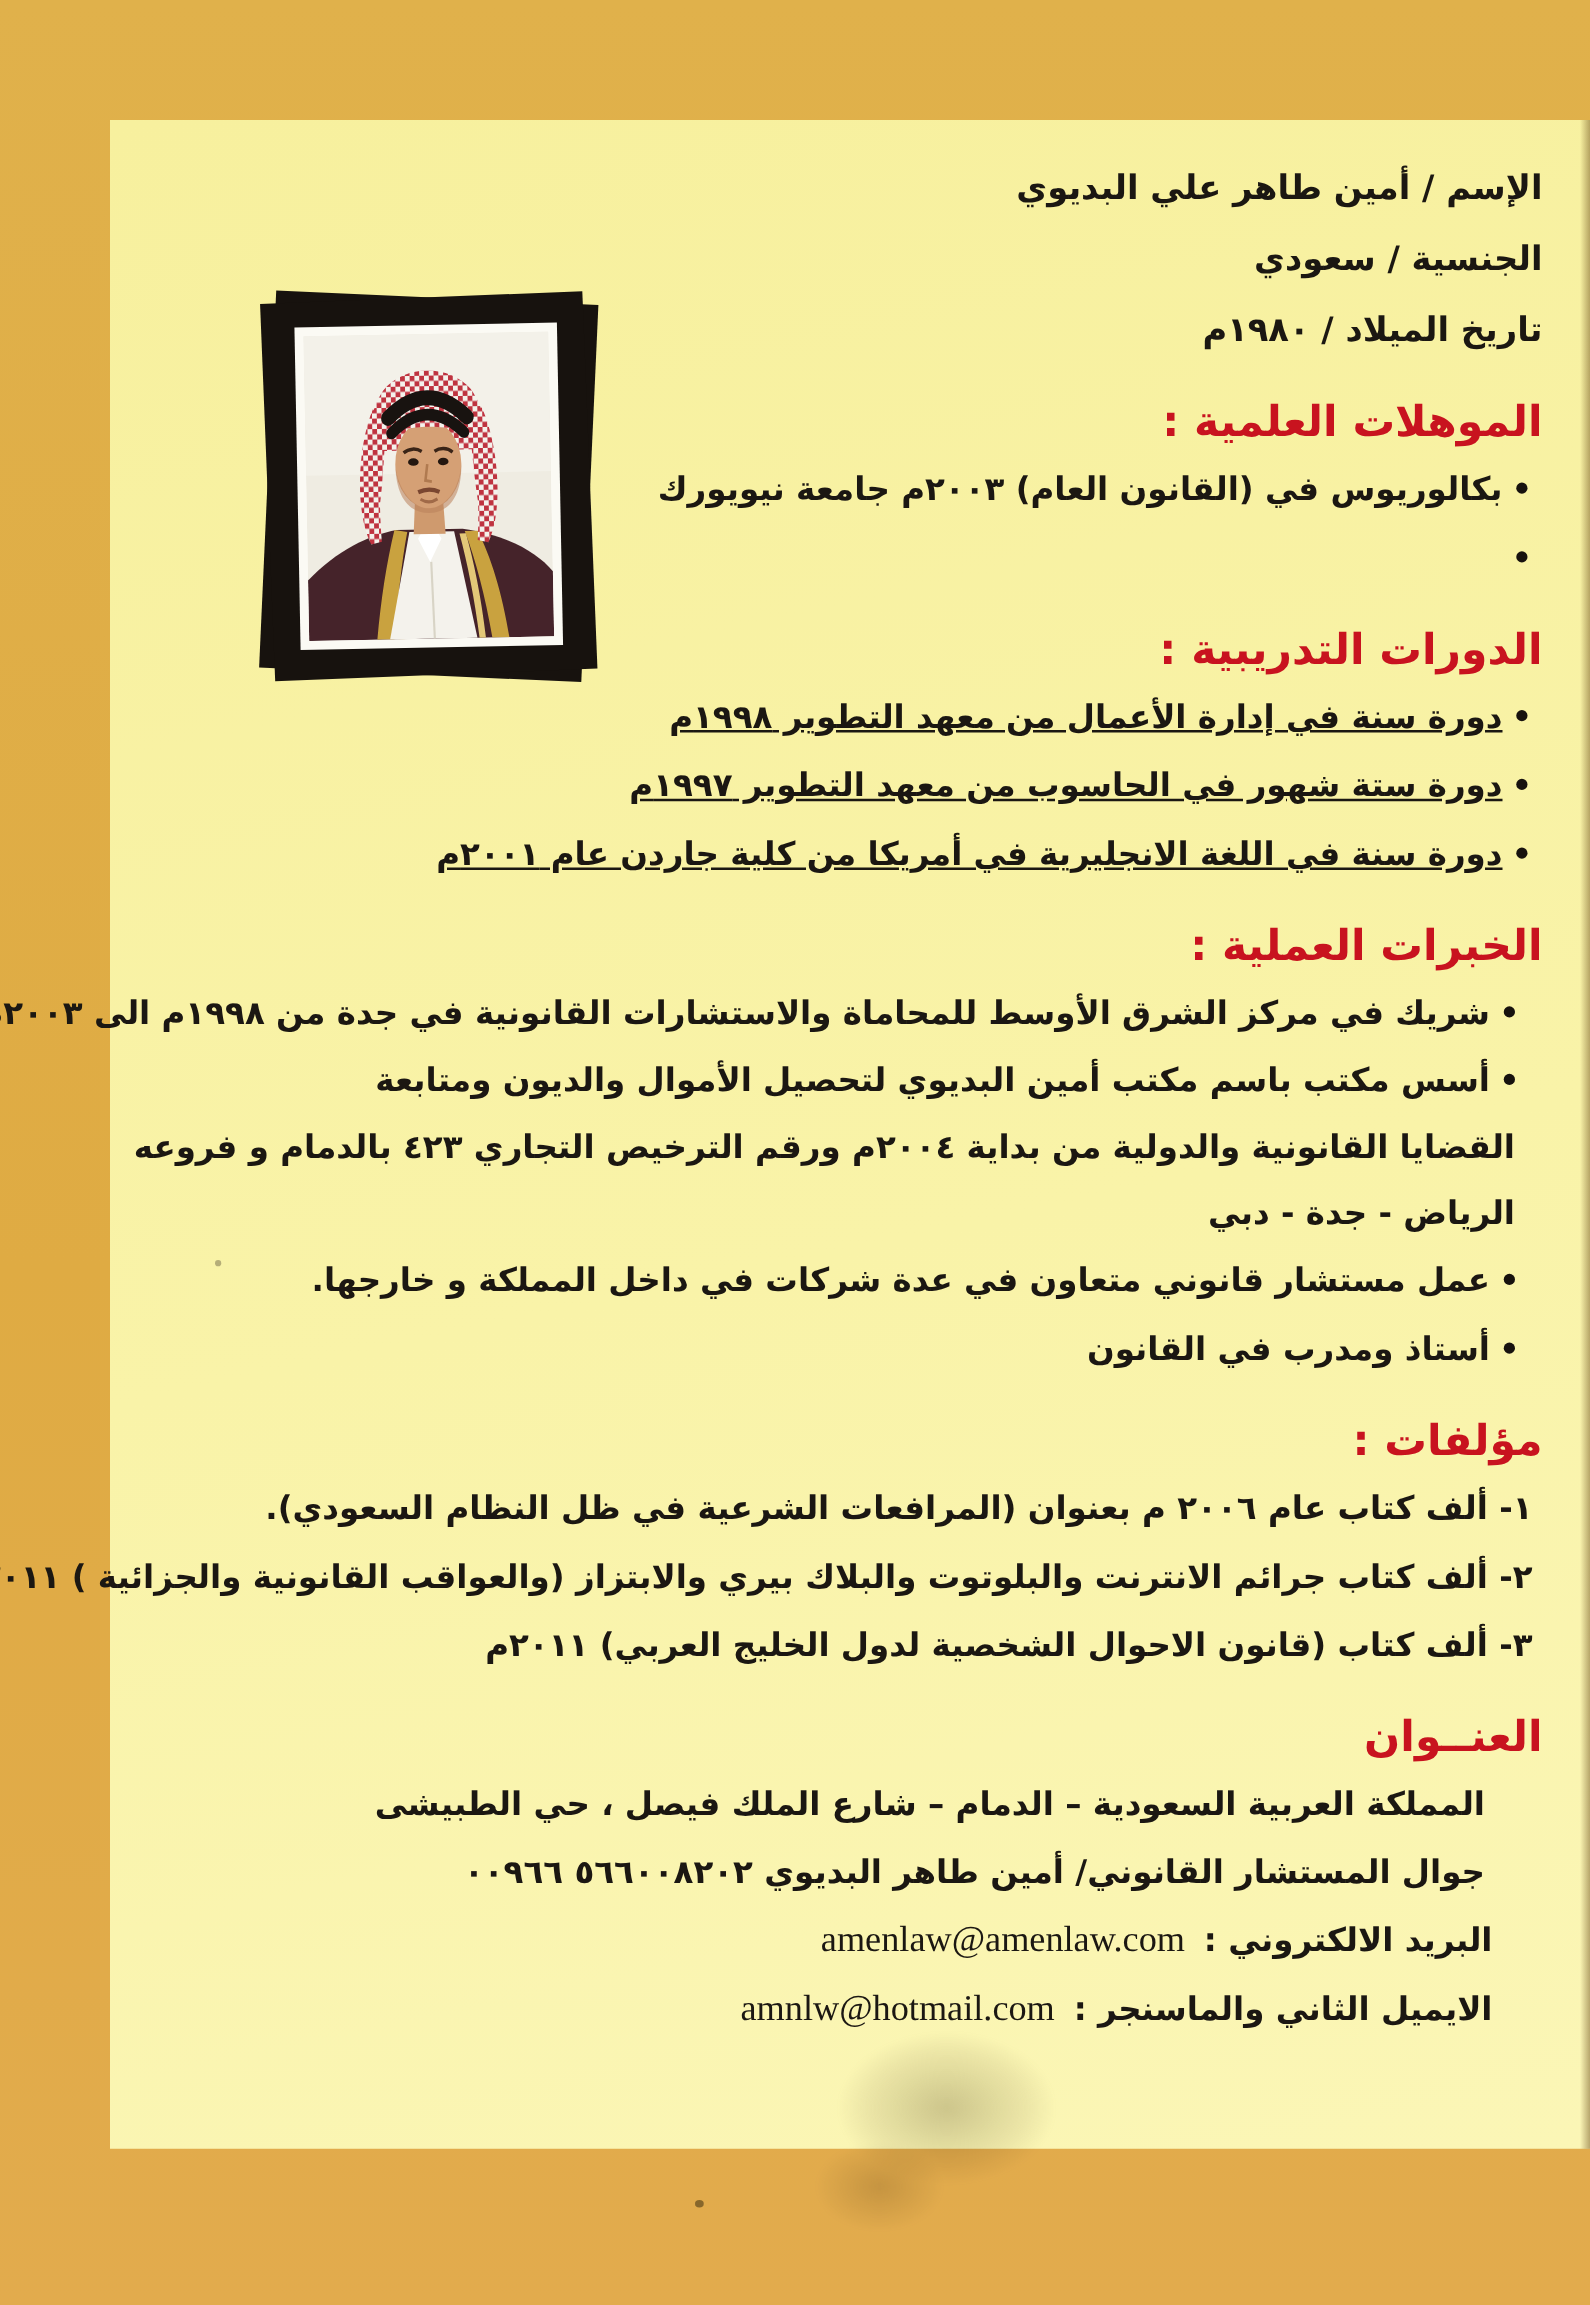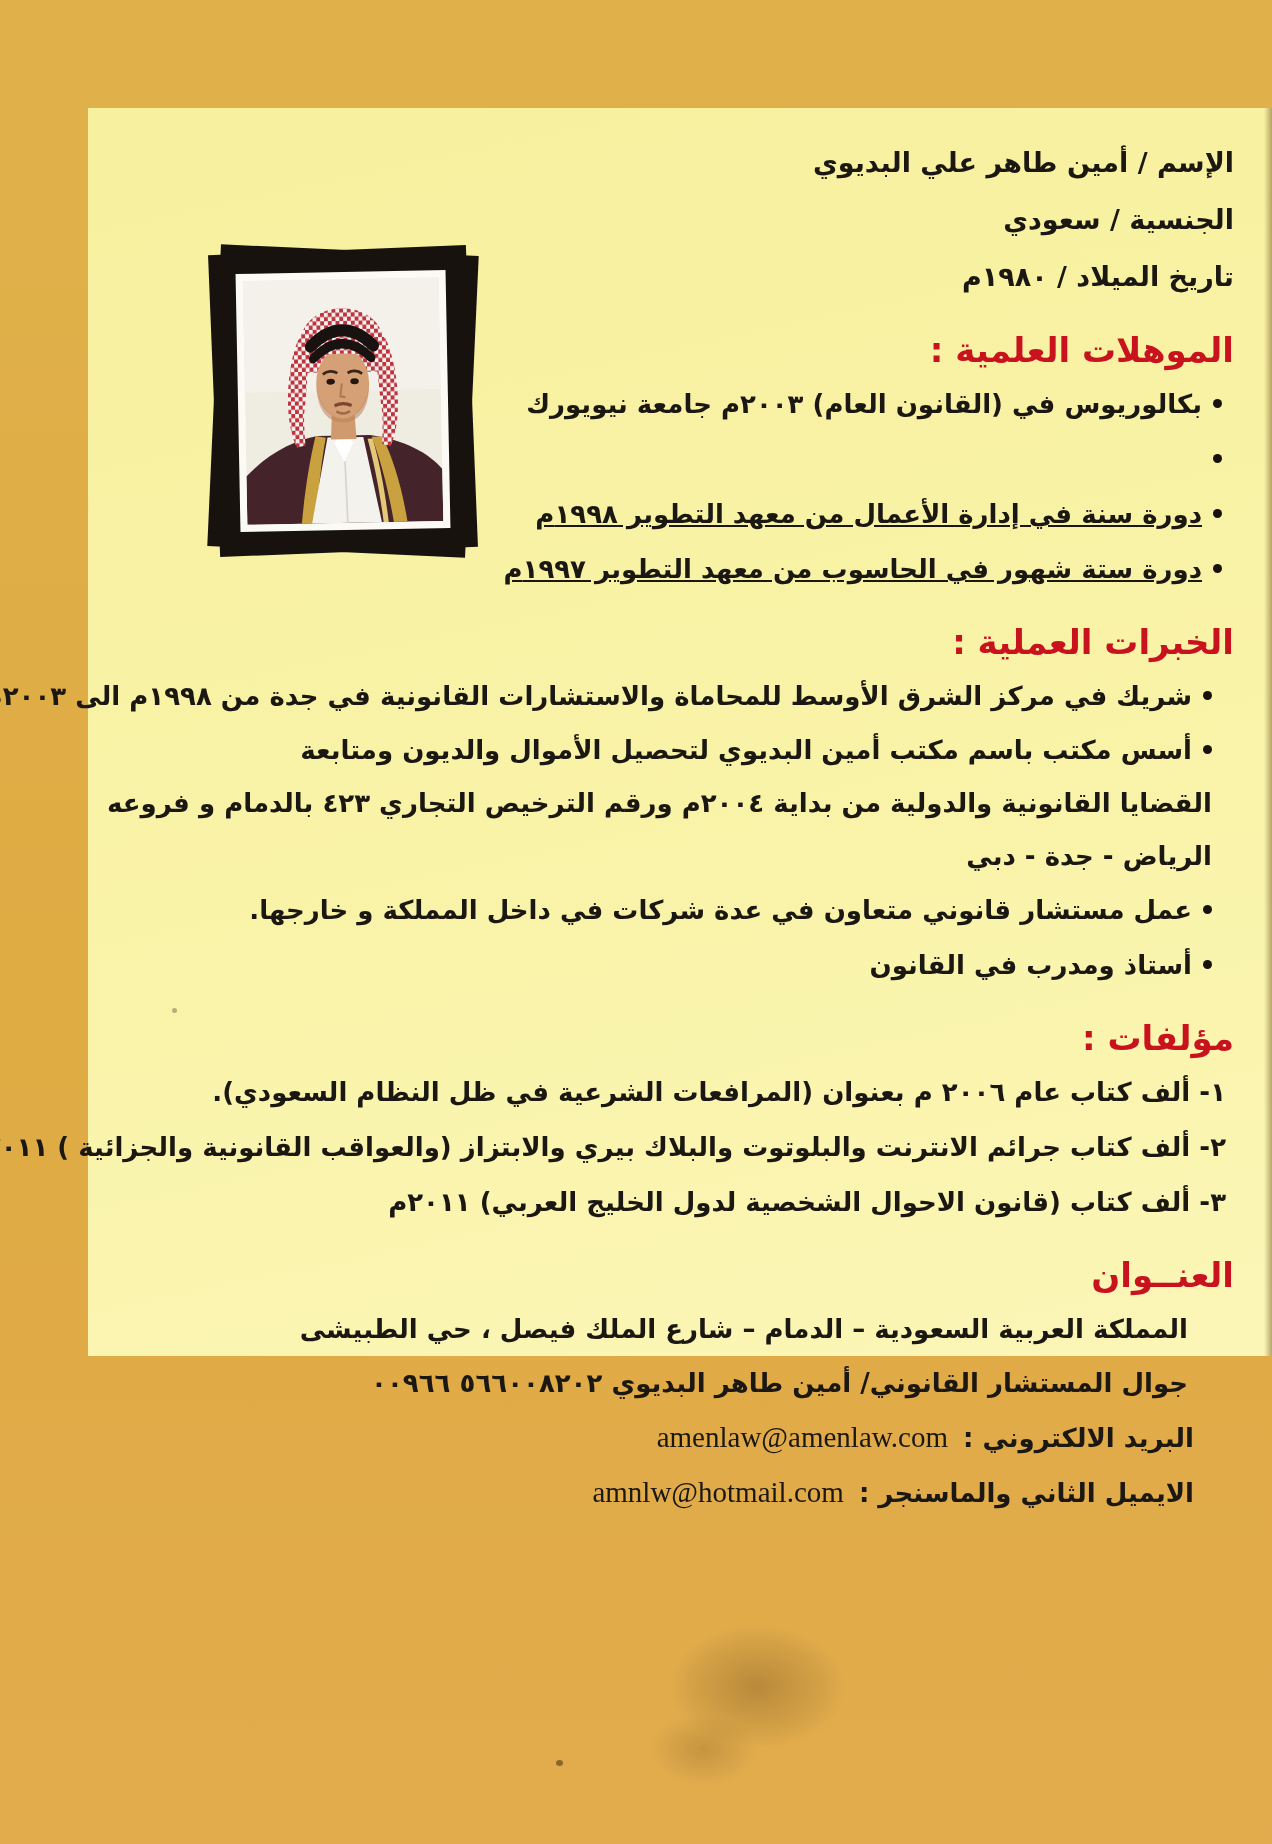--- a/index.html
+++ b/index.html
@@ -3,21 +3,21 @@
 <meta charset="utf-8">
 <style>
   html,body{margin:0;padding:0;}
   body{width:1272px;height:1844px;position:relative;overflow:hidden;
        font-family:"DejaVu Sans","Liberation Sans",sans-serif;}
 
   .canvas{position:absolute;inset:0;width:1272px;height:1844px;
           background:linear-gradient(180deg,#e0b14b 0%,#dfab43 55%,#e2ab4d 100%);}
 
   
-  .page{position:absolute;left:88px;top:108px;right:0;height:1248px;
+  .page{position:absolute;left:88px;top:96px;right:0;height:1623px;
         background:linear-gradient(168deg,#f7f09e 0%,#f9f3a8 55%,#fbf6b6 100%);}
 
   .edge-right{position:absolute;right:0;top:0;bottom:0;width:8px;
         background:linear-gradient(to left,rgba(88,55,8,.42),rgba(88,55,8,0));}
 
   
   .photo-frame{position:absolute;left:116px;top:134px;width:278px;height:322px;}
   .frame-a,.frame-b{position:absolute;inset:8px 10px 12px 10px;background:#17120e;}
   .frame-a{transform:rotate(-2.3deg);}
   .frame-b{transform:rotate(2.6deg);}
@@ -128,22 +128,24 @@
         <p class="hline">تاريخ الميلاد / ١٩٨٠م</p>
       </div>
 
       <div class="sec-qual">
         <h2 class="sec-title">الموهلات العلمية :</h2>
         <p class="itm"><span class="dot"></span><span>بكالوريوس في (القانون العام) ٢٠٠٣م جامعة نيويورك</span></p>
         <p class="itm"><span class="dot"></span></p>
       </div>
 
       <div class="sec-course">
+        <h2 class="sec-title">الدورات التدريبية :</h2>
         <p class="itm"><span class="dot"></span><span>دورة سنة في إدارة الأعمال من معهد التطوير ١٩٩٨م</span></p>
         <p class="itm"><span class="dot"></span><span>دورة ستة شهور في الحاسوب من معهد التطوير ١٩٩٧م</span></p>
+        <p class="itm"><span class="dot"></span><span>دورة سنة في اللغة الانجليرية في أمريكا من كلية جاردن عام ٢٠٠١م</span></p>
       </div>
 
       <div class="sec-exp">
         <h2 class="sec-title">الخبرات العملية :</h2>
         <p class="itm"><span class="dot"></span><span>شريك في مركز الشرق الأوسط للمحاماة والاستشارات القانونية في جدة من ١٩٩٨م الى ٢٠٠٣م</span></p>
         <p class="itm multi"><span class="dot"></span><span>أسس مكتب باسم مكتب أمين البديوي لتحصيل الأموال والديون ومتابعة
 القضايا القانونية والدولية من بداية ٢٠٠٤م ورقم الترخيص التجاري ٤٢٣ بالدمام و فروعه
 الرياض - جدة - دبي</span></p>
         <p class="itm"><span class="dot"></span><span>عمل مستشار قانوني متعاون في عدة شركات في داخل المملكة و خارجها.</span></p>
         <p class="itm"><span class="dot"></span><span>أستاذ ومدرب في القانون</span></p>

